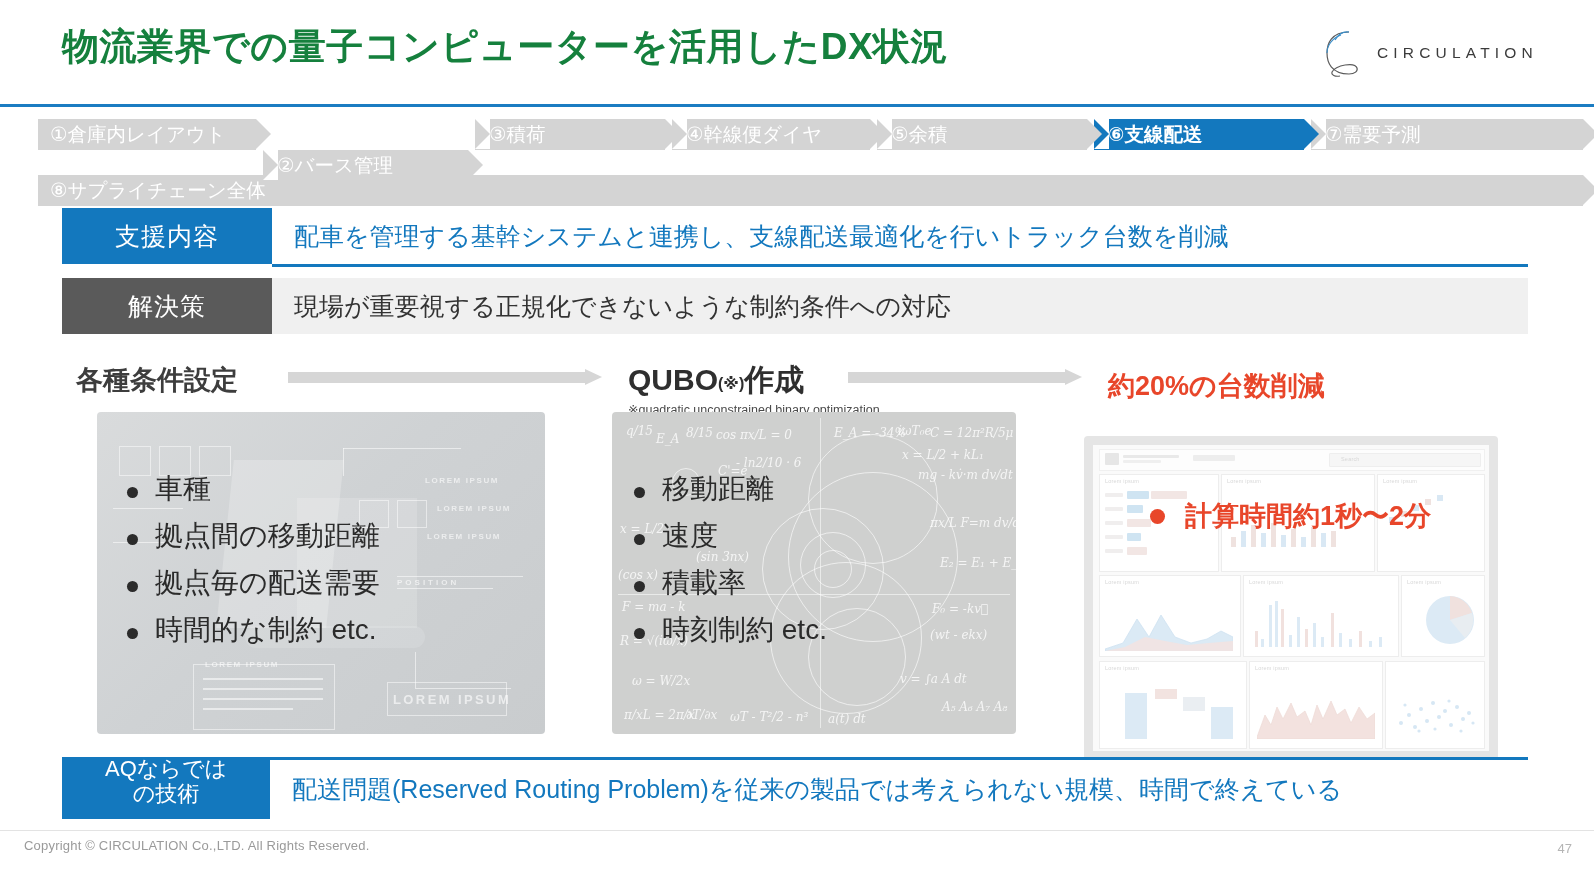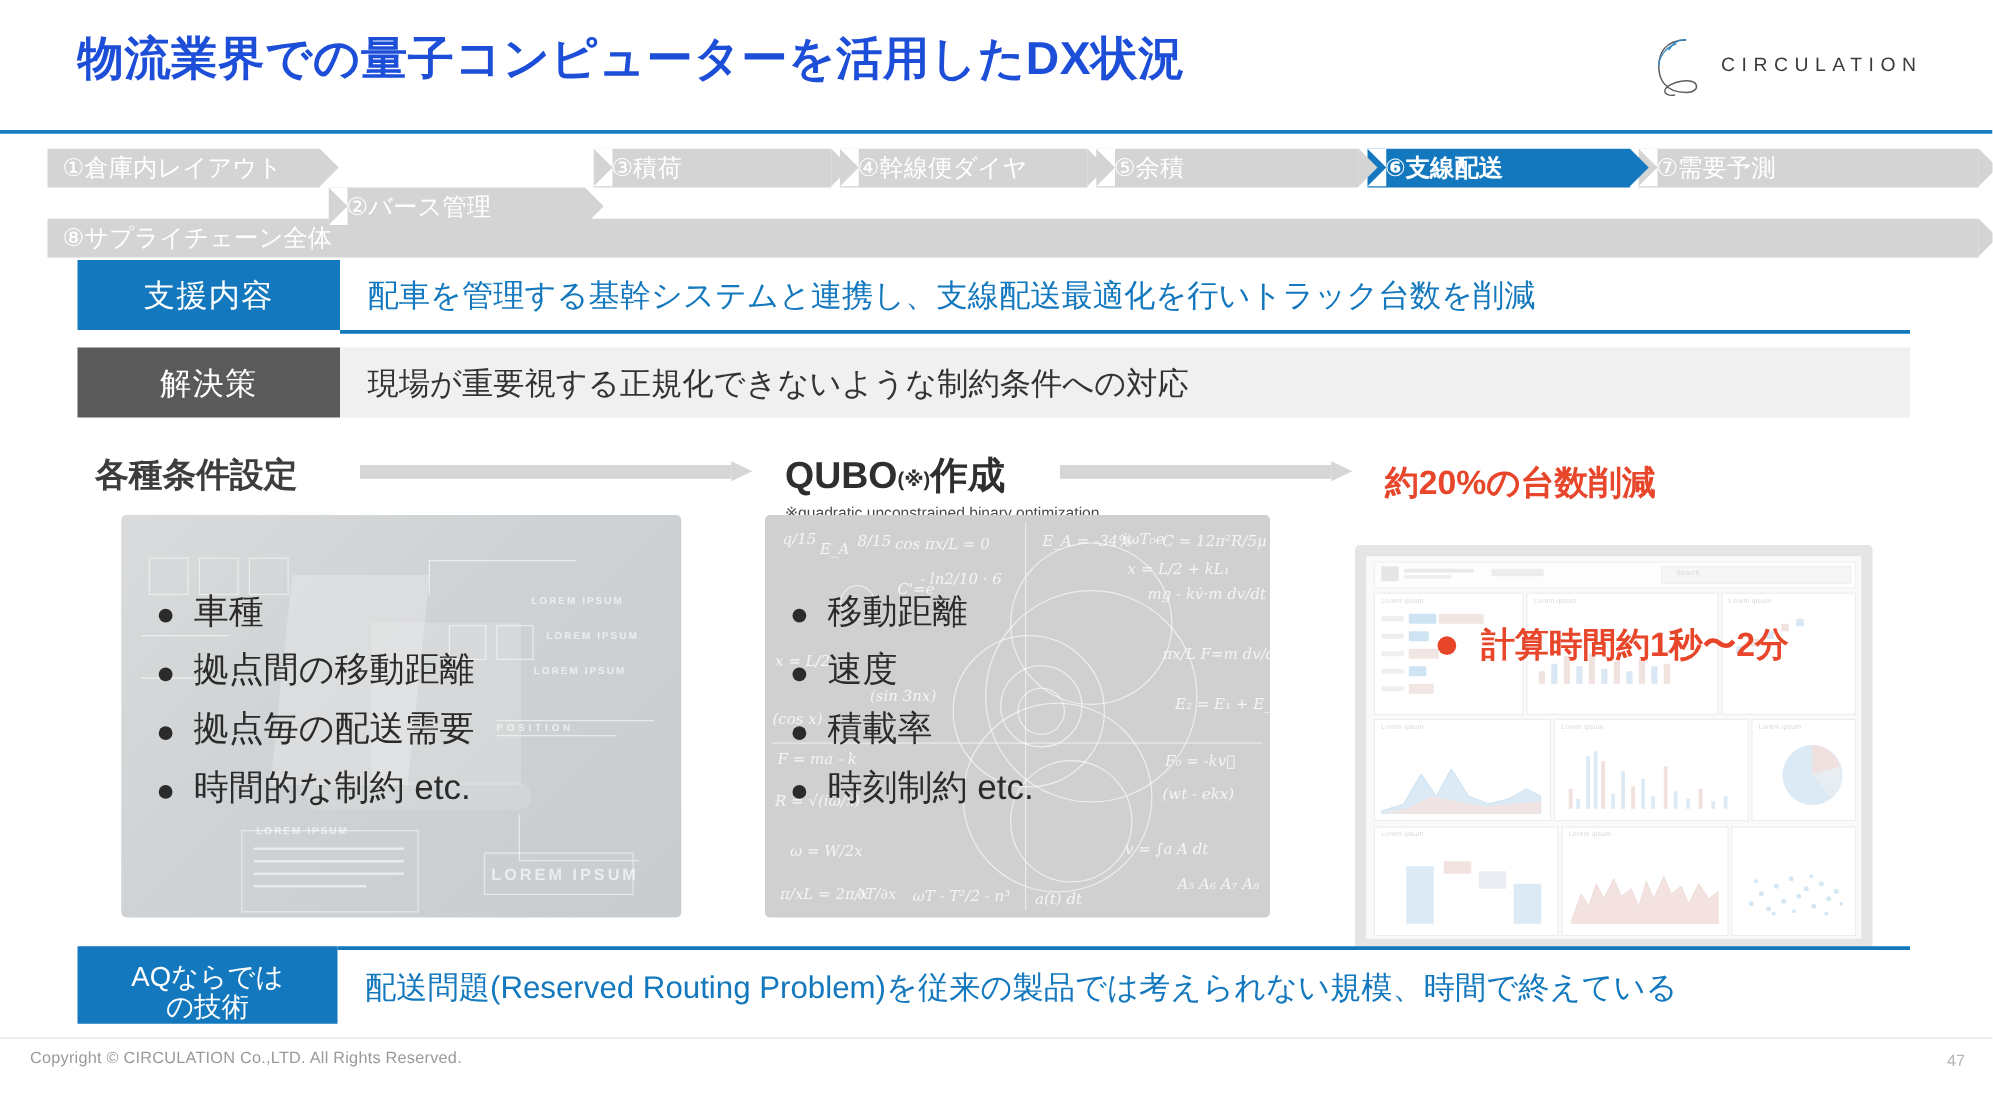--- a/index.html
+++ b/index.html
@@ -8,21 +8,21 @@
     background:#ffffff;
     font-family:"Liberation Sans","DejaVu Sans",sans-serif;
     overflow:hidden;
     position:relative;
     -webkit-font-smoothing:antialiased;
   }
 
   
   #slide-title{
     position:absolute;left:62px;top:22px;
-    font-size:37px;font-weight:700;color:#1d4ed8;
+    font-size:37px;font-weight:700;color:#15803d;
     letter-spacing:.5px;white-space:nowrap;
   }
   #brand-logo{
     position:absolute;right:56px;top:26px;
     display:flex;align-items:center;gap:14px;
   }
   #brand-logo .mark{width:44px;height:54px;display:block;}
   #brand-logo .wordmark{
     font-size:15.5px;letter-spacing:5.2px;color:#3b3b3b;font-weight:400;
   }
@@ -163,21 +163,21 @@
   #dash-inner{position:absolute;left:9px;top:9px;width:396px;height:306px;background:#fafafa;}
   .dcard{position:absolute;background:#ffffff;border:1px solid #ededed;}
   .dlabel{position:absolute;color:#d8d8d8;font-size:5.5px;letter-spacing:.2px;}
   .dbar{position:absolute;}
   .dpill{position:absolute;border-radius:1px;}
 
   
   #row-aq{position:absolute;left:62px;top:757px;width:1466px;height:62px;display:flex;}
   #row-aq .tag{
     width:208px;background:#1378be;color:#fff;
-    display:flex;flex-direction:column;align-items:center;justify-content:flex-end;
+    display:flex;flex-direction:column;align-items:center;justify-content:flex-start;
     font-size:22px;line-height:1.12;
   }
   #row-aq .body{
     flex:1;display:flex;align-items:center;padding-left:22px;
     color:#1378be;font-size:25px;white-space:nowrap;
     border-top:3px solid #1378be;box-sizing:border-box;
   }
 
   
   #footer-rule{position:absolute;left:0;top:830px;width:1594px;height:1px;background:#e3e3e3;}

